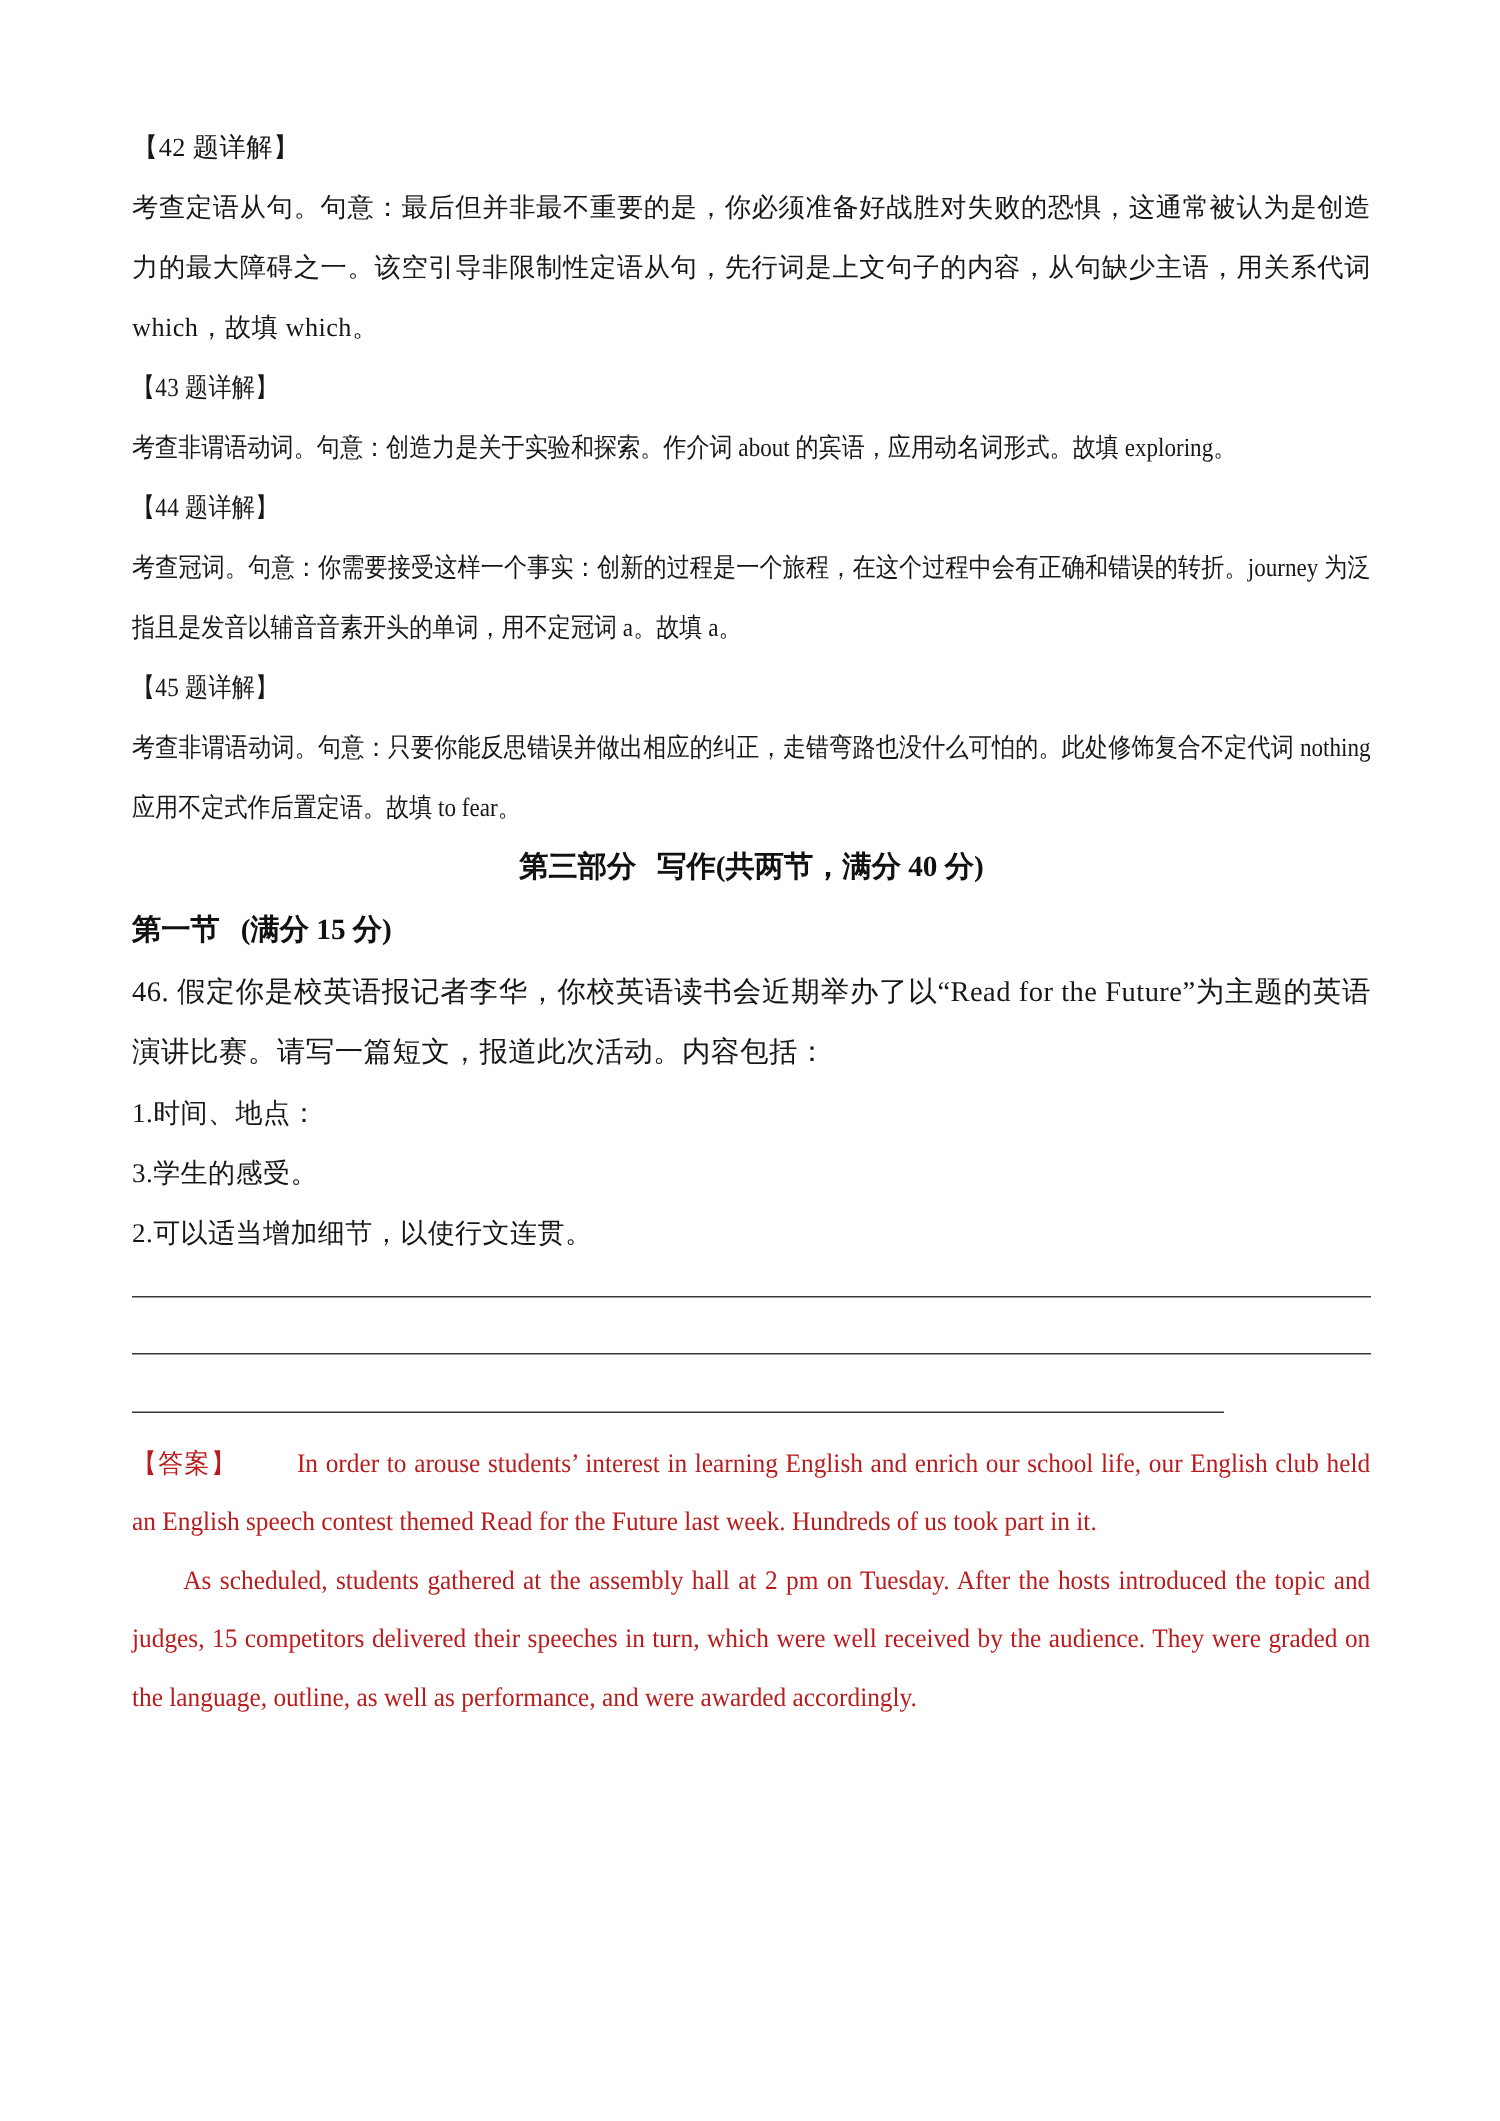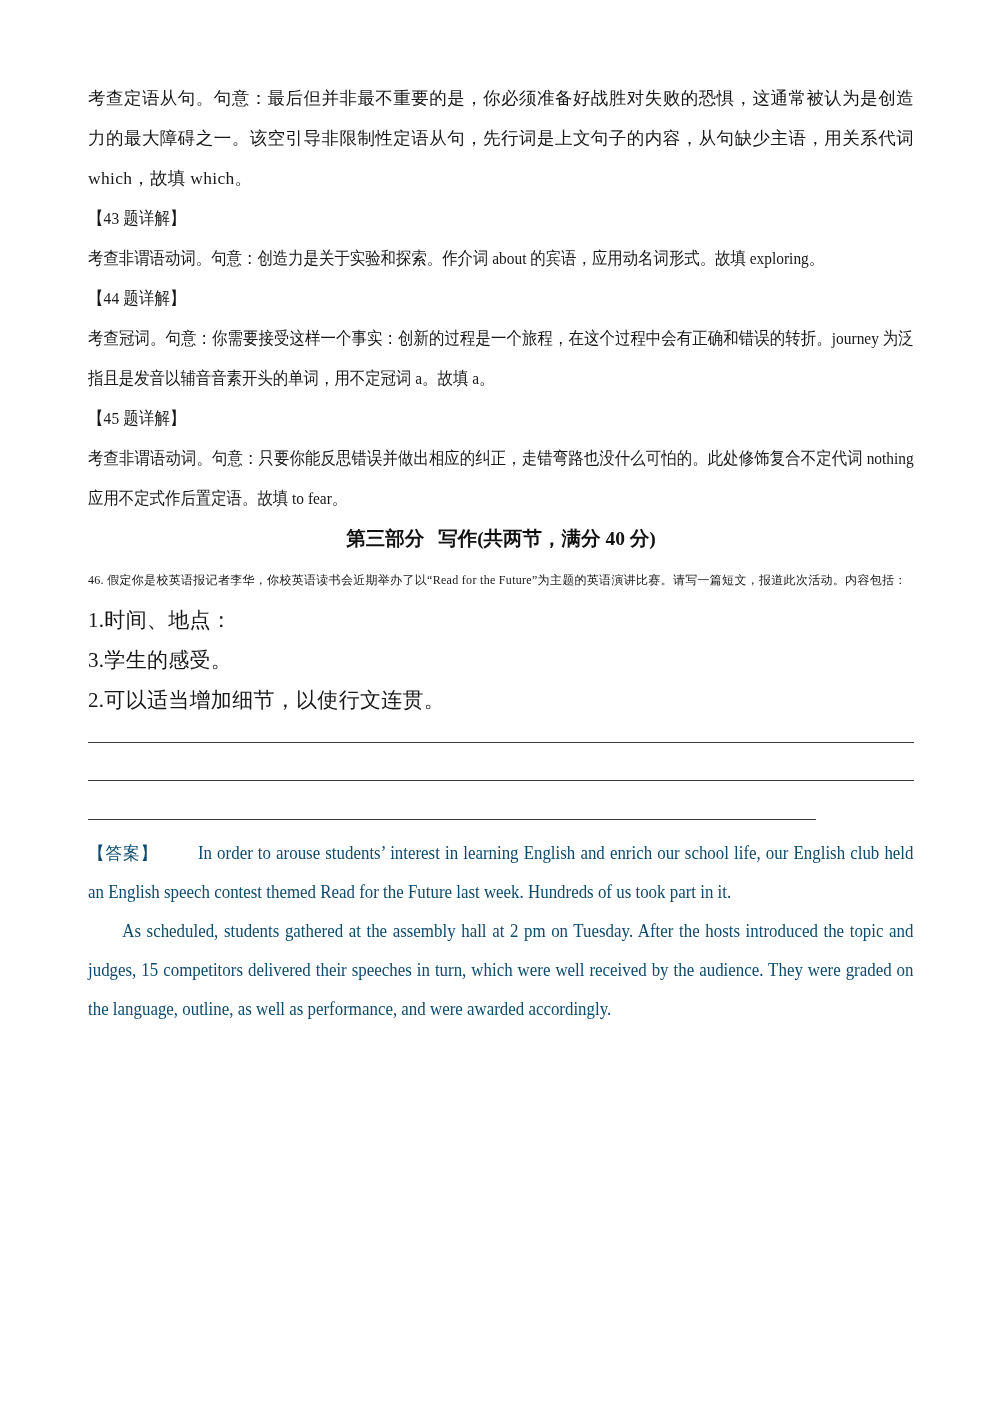--- a/index.html
+++ b/index.html
@@ -80,27 +80,27 @@
     line-height: 42px;
     color: #111111;
     white-space: nowrap;
   }
   .sub-title .gap {
     display: inline-block;
     width: 14px;
   }
 
   .prompt {
-    font-size: 12px;
+    font-size: 19px;
     line-height: 40px;
     color: #171717;
     text-align: justify;
   }
   .req-line {
-    font-size: 21px;
+    font-size: 18px;
     line-height: 40px;
     color: #171717;
     white-space: nowrap;
   }
 
   
   .rules {
     margin-top: 22px;
   }
   .rule {
@@ -119,50 +119,52 @@
   .ans-label {
     font-size: 17.5px;
   }
   .ans-gap {
     display: inline-block;
     width: 42px;
   }
   .en-para {
     font-size: 17.8px;
     line-height: 39px;
-    color: #0c4a6e;
+    color: #b91c1c;
     text-align: justify;
   }
   .en-para .squeeze {
     display: block;
     transform: scaleX(0.95);
     transform-origin: left center;
     width: 105.2%;
   }
   .indent { display: inline-block; width: 36px; }
 </style>
 </head>
 <body>
 
 <div class="page">
   <div class="content">
 
+    <div class="q-head wide">【42 题详解】</div>
     <div class="para wide">考查定语从句。句意：最后但并非最不重要的是，你必须准备好战胜对失败的恐惧，这通常被认为是创造力的最大障碍之一。该空引导非限制性定语从句，先行词是上文句子的内容，从句缺少主语，用关系代词 which，故填 which。</div>
 
     <div class="q-head condensed-head">【43 题详解】</div>
     <div class="para condensed">考查非谓语动词。句意：创造力是关于实验和探索。作介词 about 的宾语，应用动名词形式。故填 exploring。</div>
 
     <div class="q-head condensed-head">【44 题详解】</div>
     <div class="para condensed">考查冠词。句意：你需要接受这样一个事实：创新的过程是一个旅程，在这个过程中会有正确和错误的转折。journey 为泛指且是发音以辅音音素开头的单词，用不定冠词 a。故填 a。</div>
 
     <div class="q-head condensed-head">【45 题详解】</div>
     <div class="para condensed">考查非谓语动词。句意：只要你能反思错误并做出相应的纠正，走错弯路也没什么可怕的。此处修饰复合不定代词 nothing 应用不定式作后置定语。故填 to fear。</div>
 
     <div class="section-title"><span>第三部分</span><span class="gap"></span><span>写作(共两节，满分 40 分)</span></div>
 
+    <div class="sub-title"><span>第一节</span><span class="gap"></span><span>(满分 15 分)</span></div>
 
     <div class="prompt wide"><span>46.</span> <span>假定你是校英语报记者李华，你校英语读书会近期举办了以“Read for the Future”为主题的英语演讲比赛。请写一篇短文，报道此次活动。内容包括：</span></div>
 
     <div class="req-line wide">1.时间、地点：</div>
     <div class="req-line wide">3.学生的感受。</div>
     <div class="req-line wide">2.可以适当增加细节，以使行文连贯。</div>
 
     <div class="rules">
       <div class="rule rule-1"></div>
       <div class="rule rule-2"></div>

